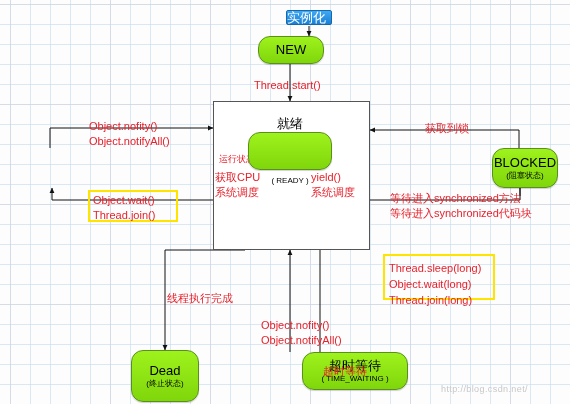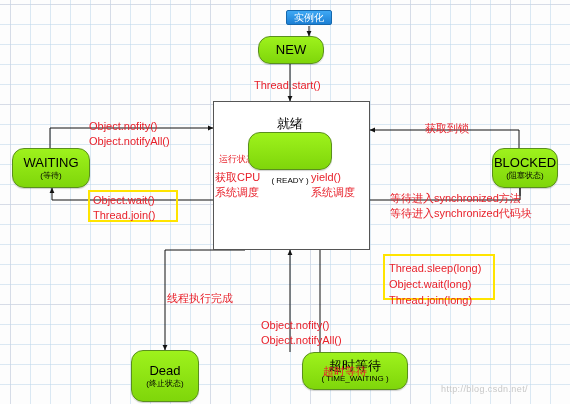--- a/index.html
+++ b/index.html
@@ -50,22 +50,22 @@
     font-size:9px;
     color:#e8212b;
     margin-top:48px;
   }
   .blue-tag{
     position:absolute;
     box-sizing:border-box;
     background:linear-gradient(#3fa9f5,#1b7fd4);
     border:1px solid #1668ad;
     color:#fff;
-    font-size:10px;
-    text-align:center;
+    font-size:13px;
+    text-align:left;
     line-height:13px;
     border-radius:2px;
   }
   .ybox{
     position:absolute;
     box-sizing:border-box;
     border:2px solid #ffe400;
     background:transparent;
   }
   .lbl{
@@ -145,24 +145,20 @@
   <div class="lbl" style="left:215px;top:170px;">
     <span style="white-space:pre-line;">获取CPU
 系统调度</span>
   </div>
 
   <div class="lbl" style="left:311px;top:170px;">
     <span style="white-space:pre-line;">yield()
 系统调度</span>
   </div>
 
-  <div class="node" style="left:12px;top:148px;width:78px;height:40px;">
-    <span class="t1">WAITING</span>
-    <span class="t2">(等待)</span>
-  </div>
 
   <div class="node" style="left:492px;top:148px;width:66px;height:40px;">
     <span class="t1">BLOCKED</span>
     <span class="t2">(阻塞状态)</span>
   </div>
 
   <div class="node" style="left:131px;top:350px;width:68px;height:52px;">
     <span class="t1">Dead</span>
     <span class="t2">(终止状态)</span>
   </div>

